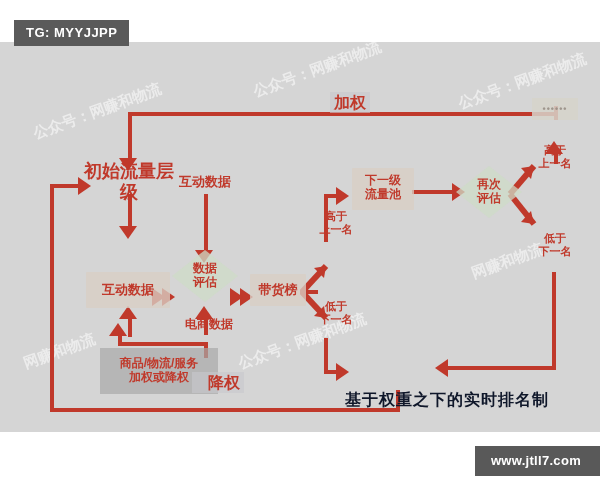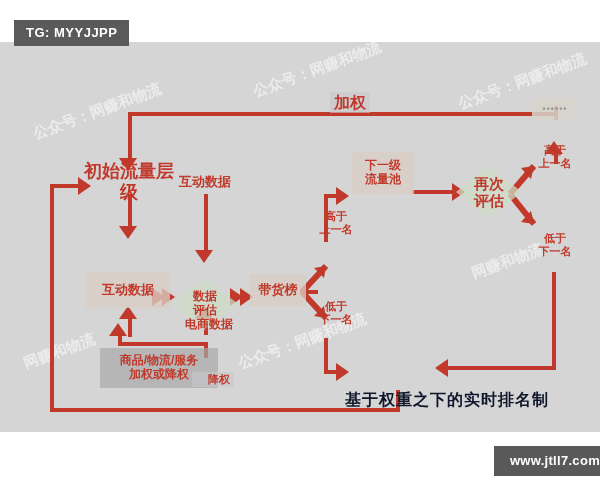--- a/index.html
+++ b/index.html
@@ -19,21 +19,21 @@
     padding:5px 12px 6px 12px;
     white-space:nowrap;
     z-index:40;
   }
 
   
   .url-bar{
     position:absolute;right:0px;bottom:4px;
     background:#595959;color:#fff;
     font-size:13px;font-weight:bold;letter-spacing:.3px;
-    padding:7px 0 8px 16px;
+    padding:7px 19px 8px 16px;
     white-space:nowrap;
     z-index:40;
   }
 
   
   .canvas{
     position:absolute;left:0;top:42px;
     width:600px;height:390px;
     background:#d5d5d5;
     overflow:hidden;
@@ -204,43 +204,43 @@
     <div class="ln v" style="left:50px;top:142px;height:228px;"></div>
     <div class="ln h" style="left:50px;top:142px;width:30px;"></div>
     <div class="ah right" style="left:78px;top:135px;"></div>
 
     <div class="node plain" style="left:80px;top:128px;width:98px;height:24px;font-size:18px;">初始流量层级</div>
 
     <div class="node plain" style="left:170px;top:128px;width:70px;height:24px;font-size:13px;">互动数据</div>
 
     <div class="node box" style="left:86px;top:230px;width:84px;height:36px;font-size:13px;">互动数据</div>
 
-    <div class="diamond" style="left:172px;top:236px;width:66px;height:52px;font-size:12px;white-space:pre-line;">数据
+    <div class="diamond" style="left:172px;top:208px;width:66px;height:52px;font-size:12px;white-space:pre-line;">数据
 评估</div>
 
 
     <div class="node plain" style="left:174px;top:272px;width:70px;height:22px;font-size:12px;text-align:right;">电商数据</div>
 
-    <div class="node greybox" style="left:100px;top:306px;width:118px;height:40px;font-size:12px;white-space:pre-line;">商品/物流/服务
+    <div class="node greybox" style="left:100px;top:306px;width:118px;height:46px;font-size:12px;white-space:pre-line;">商品/物流/服务
 加权或降权</div>
 
     <div class="node box" style="left:250px;top:232px;width:56px;height:32px;font-size:13px;">带货榜</div>
 
-    <div class="node box" style="left:352px;top:110px;width:62px;height:42px;font-size:12px;white-space:pre-line;">下一级
+    <div class="node box" style="left:352px;top:126px;width:62px;height:42px;font-size:12px;white-space:pre-line;font-family:Liberation Mono, monospace;">下一级
 流量池</div>
 
-    <div class="diamond" style="left:456px;top:124px;width:66px;height:52px;font-size:15px;white-space:pre-line;">再次
+    <div class="diamond" style="left:456px;top:124px;width:66px;height:52px;font-size:12px;white-space:pre-line;">再次
 评估</div>
 
 
     <div class="node dotbox" style="left:532px;top:56px;width:46px;height:22px;font-size:9px;letter-spacing:1px;color:rgba(140,130,120,.75);">••••••</div>
 
     <div class="lbl chip" style="left:330px;top:50px;font-size:16px;">加权</div>
 
-    <div class="lbl chip" style="left:192px;top:330px;font-size:11px;padding-left:16px;">降权</div>
+    <div class="lbl chip" style="left:192px;top:330px;font-size:16px;padding-left:16px;">降权</div>
 
     <div class="lbl" style="left:312px;top:168px;width:48px;font-size:11px;">高于
 上一名</div>
 
     <div class="lbl" style="left:312px;top:258px;width:48px;font-size:11px;">低于
 下一名</div>
 
     <div class="lbl" style="left:530px;top:102px;width:50px;font-size:11px;">高于
 上一名</div>
 

